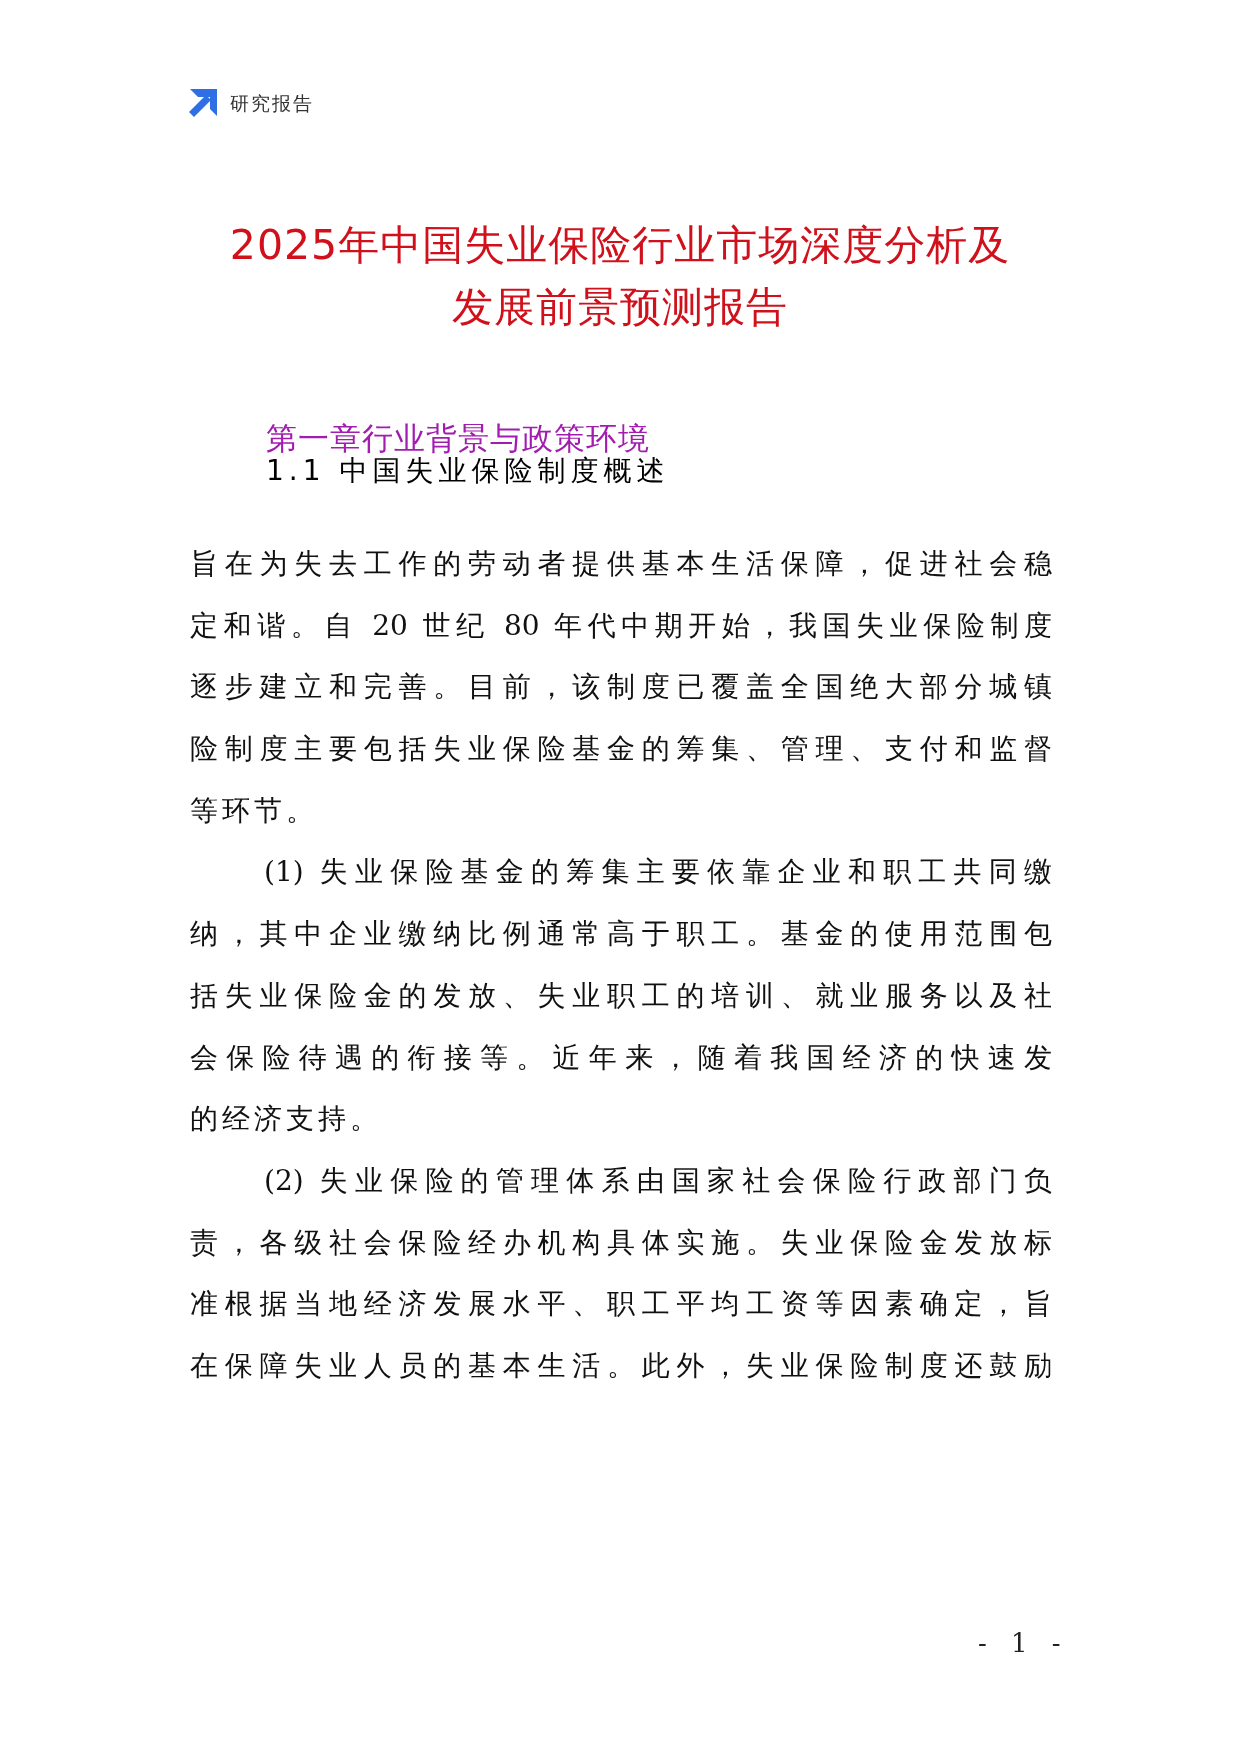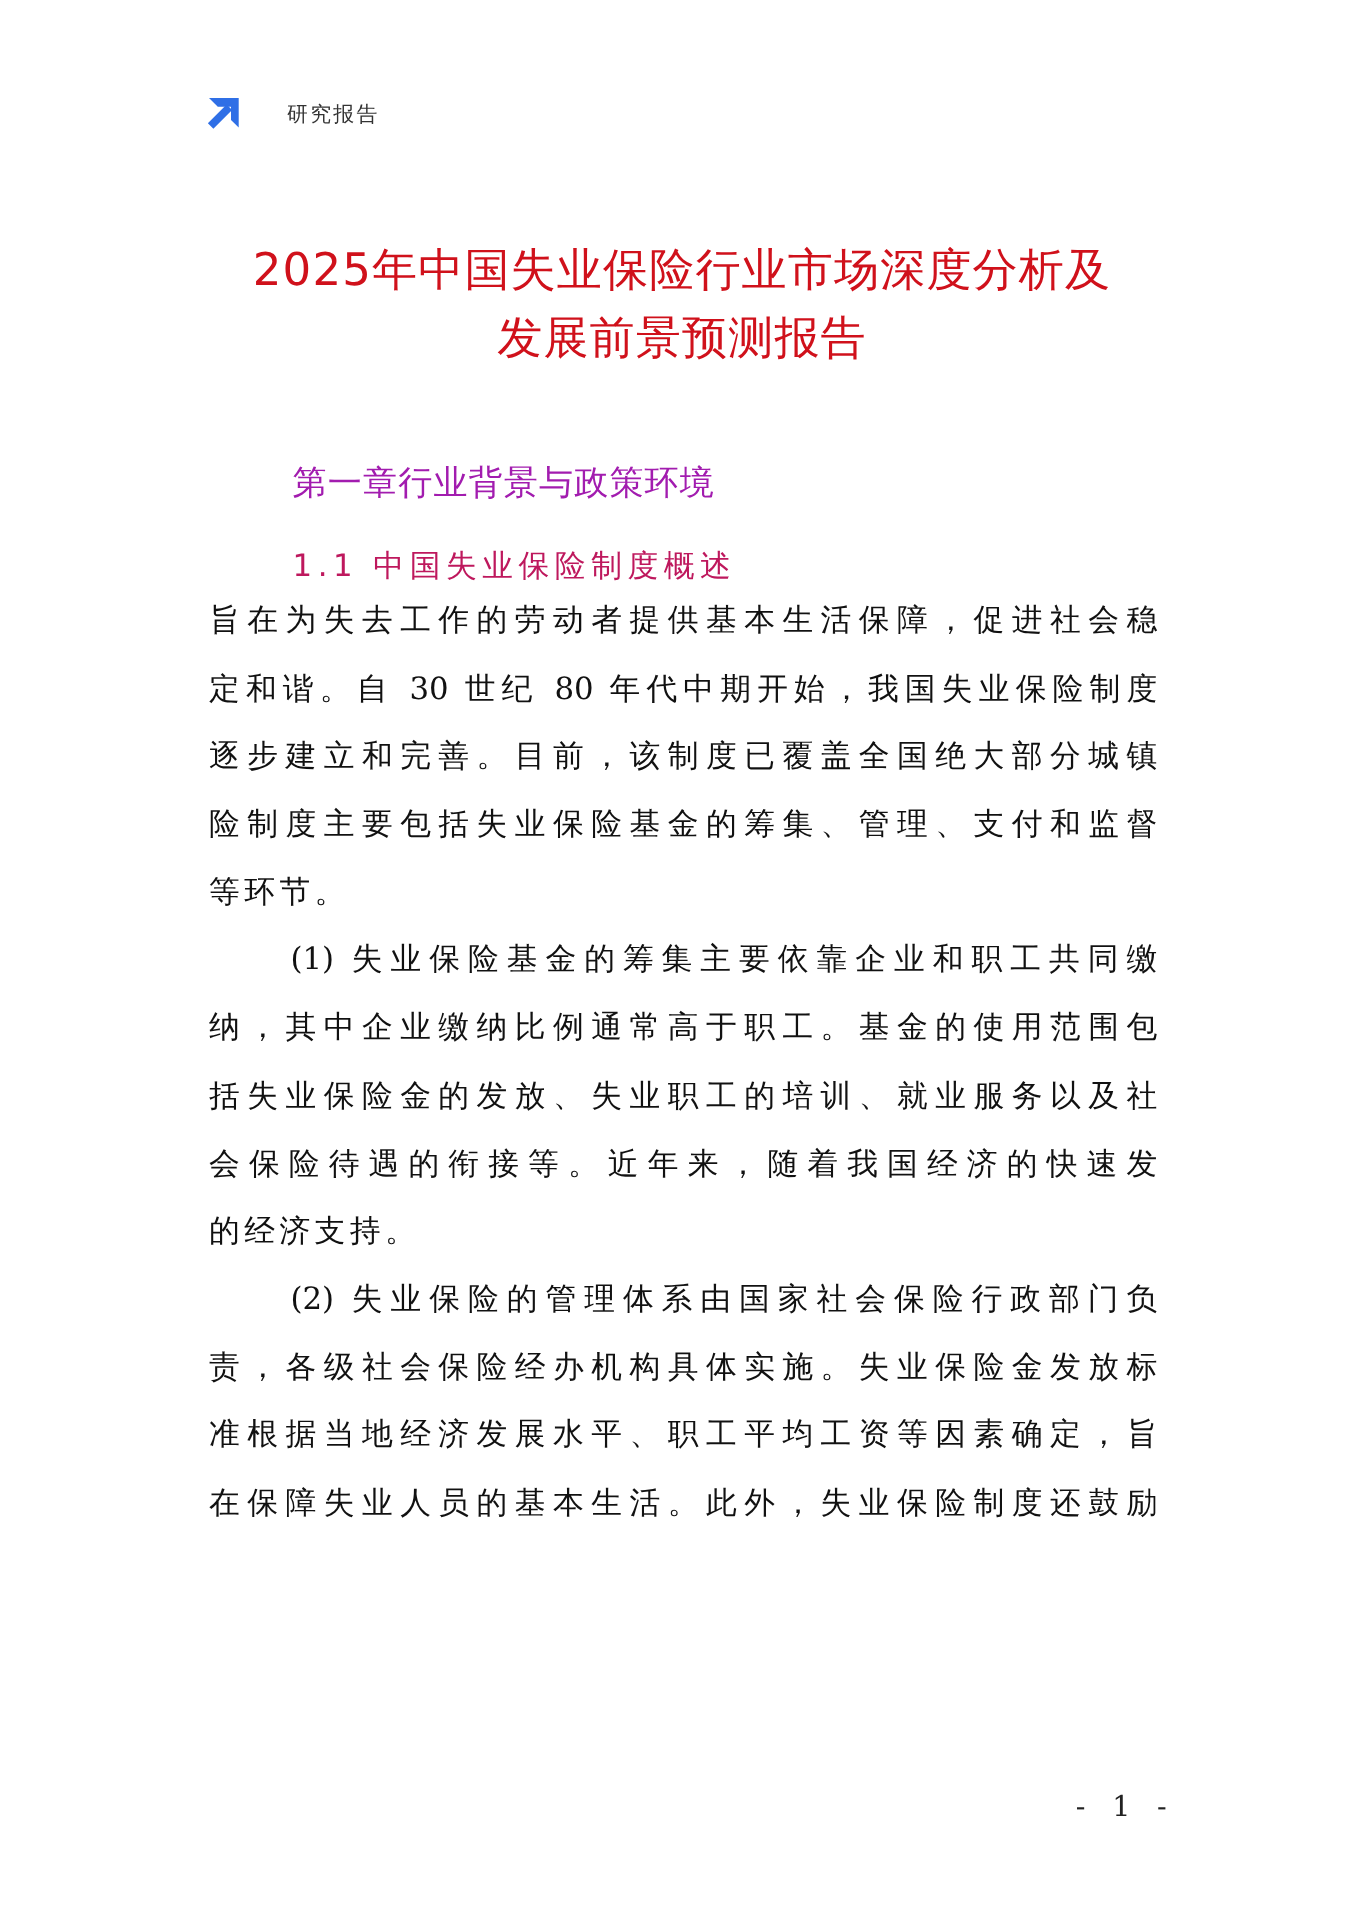--- a/index.html
+++ b/index.html
@@ -1,28 +1,28 @@
 <!DOCTYPE html>
 <html><head>
 <meta charset="utf-8">
 <style>
   html, body { margin: 0; padding: 0; background: #ffffff; }
   body { width: 1240px; height: 1753px; position: relative; overflow: hidden;
          font-family: "DejaVu Serif", "Liberation Serif", serif; color: #111; }
-  .header { position: absolute; left: 186px; top: 88px; height: 32px; display: flex; align-items: center; gap: 31px; }
+  .header { position: absolute; left: 186px; top: 88px; height: 32px; display: flex; align-items: center; }
   .logo { width: 32px; height: 32px; display: block; }
   .header-label { margin-left: 12px; font-size: 19px; color: #333; letter-spacing: 2px;
                   font-family: "DejaVu Sans", "Liberation Sans", sans-serif; }
   .title { position: absolute; left: 0; width: 1240px; top: 214px; text-align: center;
            color: #d0111b; font-family: "DejaVu Sans", "Liberation Sans", sans-serif;
            font-size: 41px; line-height: 62px; letter-spacing: 1px; }
   .title .line { display: block; }
   .chapter { position: absolute; left: 266px; top: 418px; font-size: 31px;
              font-family: "DejaVu Sans", "Liberation Sans", sans-serif; color: #a21caf; letter-spacing: 1px; }
-  .section { position: absolute; left: 266px; top: 496px; font-size: 28px; color: #be185d; letter-spacing: 5px;
+  .section { position: absolute; left: 266px; top: 452px; font-size: 28px; color: #000000; letter-spacing: 5px;
              font-family: "DejaVu Sans", "Liberation Sans", sans-serif; }
   .body-text { position: absolute; left: 190px; width: 862px; top: 533px; }
   .row { height: 61.7px; line-height: 61.7px; font-size: 28px; white-space: nowrap;
          text-align: justify; text-align-last: justify; letter-spacing: 0; }
   .row.last { text-align-last: left; letter-spacing: 4px; }
   .row.indent { padding-left: 74px; }
   .page-number { position: absolute; left: 978px; top: 1628px; font-size: 26px; color: #222; letter-spacing: 8px; }
 </style>
 </head>
 <body>
@@ -39,21 +39,21 @@
   <span class="line">2025年中国失业保险行业市场深度分析及</span>
   <span class="line">发展前景预测报告</span>
 </h1>
 
 <div class="chapter">第一章行业背景与政策环境</div>
 <div class="section">1.1 中国失业保险制度概述</div>
 
 <div class="body-text">
   <div>
     <div class="row">旨在为失去工作的劳动者提供基本生活保障，促进社会稳</div>
-    <div class="row">定和谐。自 30 世纪 80 年代中期开始，我国失业保险制度</div>
+    <div class="row">定和谐。自 20 世纪 80 年代中期开始，我国失业保险制度</div>
     <div class="row">逐步建立和完善。目前，该制度已覆盖全国绝大部分城镇</div>
     <div class="row">险制度主要包括失业保险基金的筹集、管理、支付和监督</div>
     <div class="row last">等环节。</div>
   </div>
   <div>
     <div class="row indent">(1) 失业保险基金的筹集主要依靠企业和职工共同缴</div>
     <div class="row">纳，其中企业缴纳比例通常高于职工。基金的使用范围包</div>
     <div class="row">括失业保险金的发放、失业职工的培训、就业服务以及社</div>
     <div class="row">会保险待遇的衔接等。近年来，随着我国经济的快速发</div>
     <div class="row last">的经济支持。</div>

